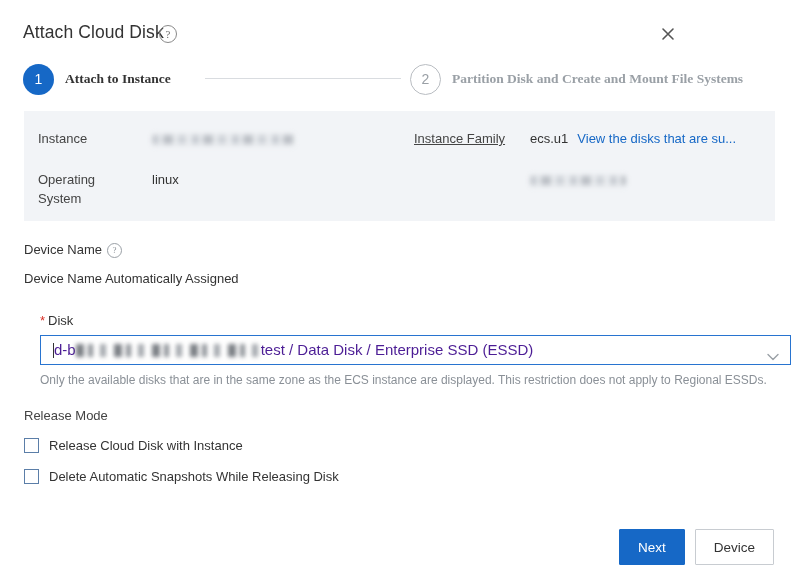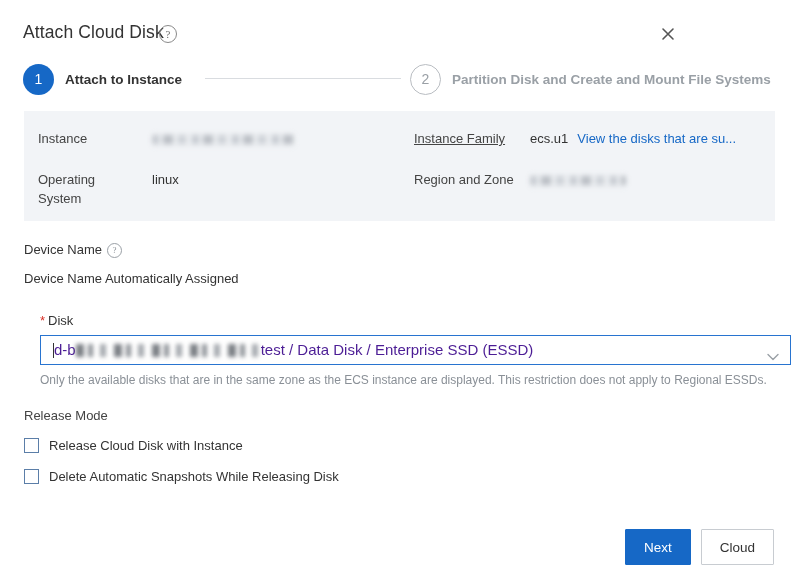--- a/index.html
+++ b/index.html
@@ -93,20 +93,21 @@
     border: 1px solid #b9bdc2;
     color: #9aa0a6;
     box-sizing: border-box;
     background: #ffffff;
   }
   .step-label {
     margin-left: 11px;
     font-size: 13.5px;
     font-weight: bold;
     white-space: nowrap;
+    font-family: Liberation Serif, serif;
   }
   .step-label.active { color: #333333; }
   .step-label.inactive { color: #9aa0a6; }
   .step-connector {
     position: absolute;
     left: 205px;
     top: 78px;
     width: 196px;
     height: 1px;
     background: #d9dce0;
@@ -392,21 +393,20 @@
   </div>
 
   <div class="info-cell info-label lbl-os">Operating System</div>
   <div class="info-cell info-value val-os">linux</div>
 
   <div class="info-cell info-label lbl-family">Instance Family</div>
   <div class="info-cell info-value val-family">
     <span>ecs.u1</span><a class="family-link">View the disks that are su...</a>
   </div>
 
-  <div class="info-cell info-label lbl-region">Region and Zone</div>
   <div class="info-cell info-value val-region">
     <span class="redacted redacted-region"></span>
   </div>
 </div>
 
 <div class="device-name-section">
   <span class="device-name-label">Device Name</span><span class="device-help-icon">?</span>
   <div class="device-name-value">Device Name Automatically Assigned</div>
 </div>
 
@@ -437,14 +437,14 @@
     <span class="checkbox-label">Release Cloud Disk with Instance</span>
   </label>
   <label class="checkbox-row cb-row-2">
     <span class="checkbox-box"></span>
     <span class="checkbox-label">Delete Automatic Snapshots While Releasing Disk</span>
   </label>
 </div>
 
 <div class="footer">
   <div class="btn btn-primary">Next</div>
-  <div class="btn btn-secondary">Cloud</div>
+  <div class="btn btn-secondary">Device</div>
 </div>
 
 </body></html>

